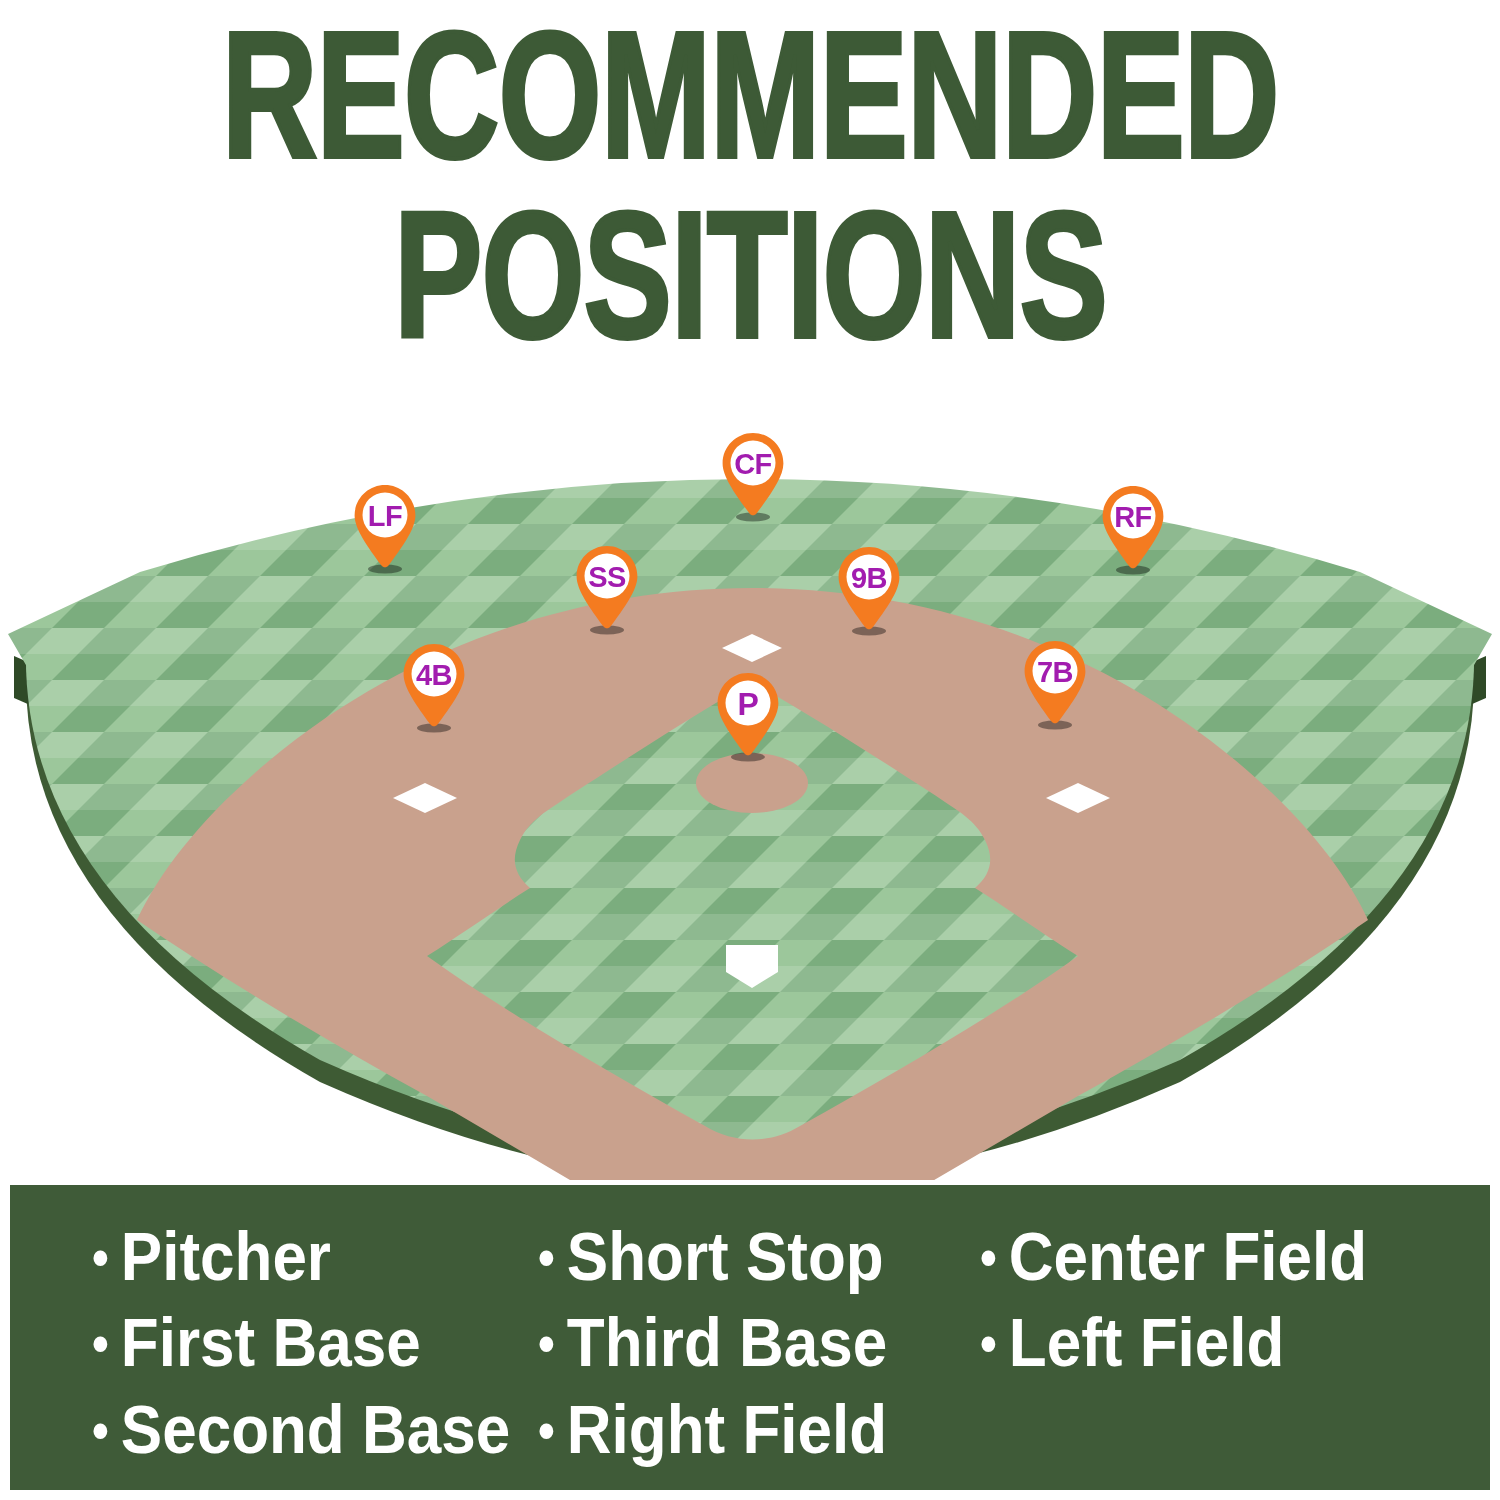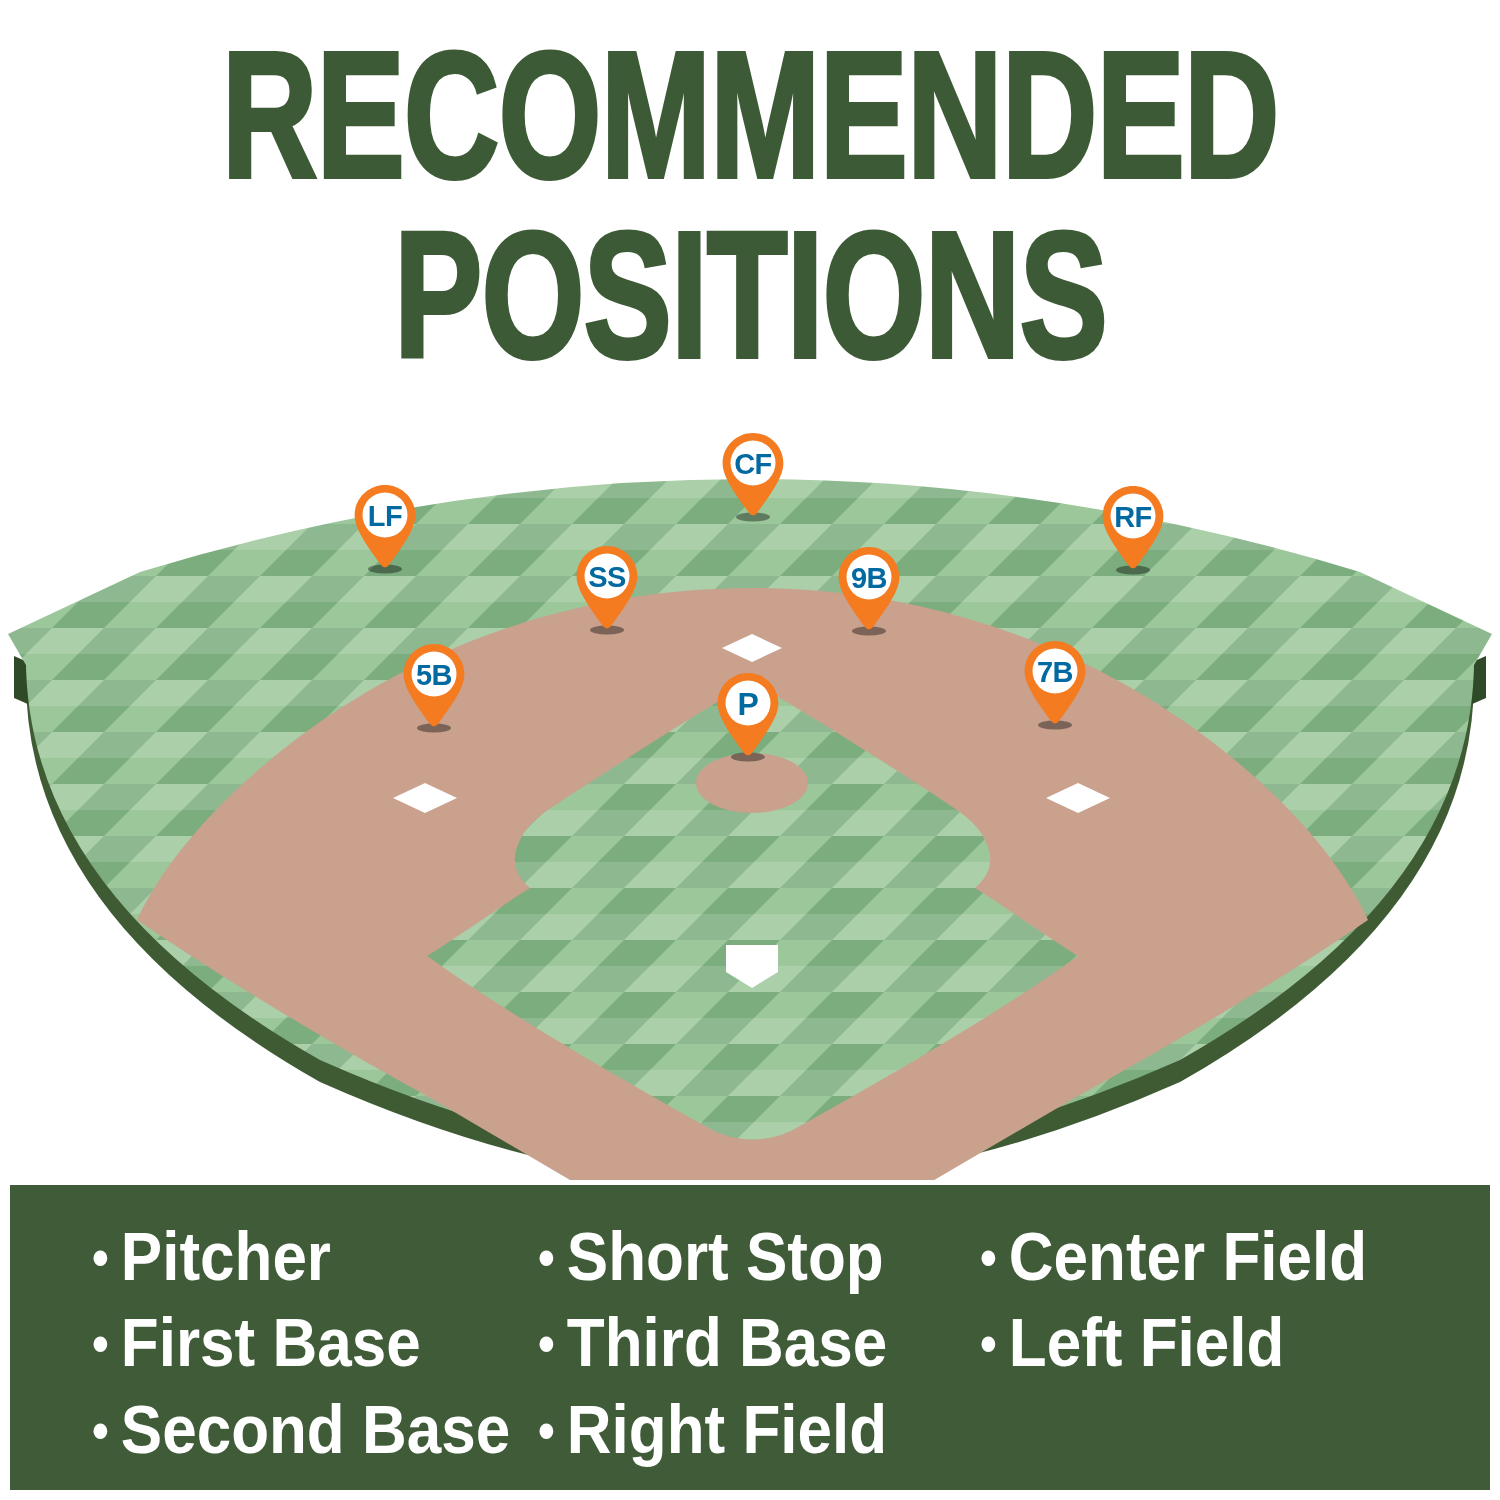--- a/index.html
+++ b/index.html
@@ -8,21 +8,21 @@
     background:#ffffff;
     font-family:"Liberation Sans", sans-serif;
     overflow:hidden;
     position:relative;
   }
 
   
   #title-block{
     position:absolute;left:0;top:0;width:1500px;height:420px;
     display:flex;flex-direction:column;align-items:center;justify-content:flex-start;
-    padding-top:36px;box-sizing:border-box;
+    padding-top:16px;box-sizing:border-box;
   }
   .title-line{
     color:#3D5A36;
     font-family:"Liberation Sans Narrow","Liberation Sans",sans-serif;
     font-weight:700;
     letter-spacing:-1px;
     line-height:0.88;
     white-space:nowrap;
     text-align:center;
     transform:scaleY(1.38) scaleX(1.02);
@@ -45,21 +45,21 @@
   }
   .pin{
     position:absolute;
     left:-31px;top:-31px;
     width:62px;height:62px;
   }
   .pin-svg{display:block;width:62px;height:88px;overflow:visible;}
   .pin-label{
     position:absolute;left:0;top:0;width:62px;height:62px;
     display:flex;align-items:center;justify-content:center;
-    color:#0369a1;
+    color:#a21caf;
     font-family:"Liberation Sans Narrow","Liberation Sans",sans-serif;
     font-weight:700;
     font-size:29px;
     letter-spacing:-0.5px;
     line-height:1;
     pointer-events:none;
   }
 
   
   #legend{
@@ -259,21 +259,21 @@
           <div class="pin-label">9B</div>
         </div>
       </div>
       <div class="marker" style="left: 434px; top: 255px;">
         <div class="pin">
           <svg class="pin-svg" viewBox="0 0 62 88" xmlns="http://www.w3.org/2000/svg">
             <ellipse cx="31" cy="84" rx="17" ry="4.5" fill="#000" opacity="0.38"></ellipse>
             <path d="M31 0 C14.2 0 0.6 13.6 0.6 30.4 C0.6 44 14 62 27.5 80.5 C29.2 82.9 32.8 82.9 34.5 80.5 C48 62 61.4 44 61.4 30.4 C61.4 13.6 47.8 0 31 0 Z" fill="#F47B20"></path>
             <circle cx="31" cy="30" r="22.5" fill="#FFFFFF"></circle>
           </svg>
-          <div class="pin-label">5B</div>
+          <div class="pin-label">4B</div>
         </div>
       </div>
       <div class="marker" style="left: 1055px; top: 252px;">
         <div class="pin">
           <svg class="pin-svg" viewBox="0 0 62 88" xmlns="http://www.w3.org/2000/svg">
             <ellipse cx="31" cy="84" rx="17" ry="4.5" fill="#000" opacity="0.38"></ellipse>
             <path d="M31 0 C14.2 0 0.6 13.6 0.6 30.4 C0.6 44 14 62 27.5 80.5 C29.2 82.9 32.8 82.9 34.5 80.5 C48 62 61.4 44 61.4 30.4 C61.4 13.6 47.8 0 31 0 Z" fill="#F47B20"></path>
             <circle cx="31" cy="30" r="22.5" fill="#FFFFFF"></circle>
           </svg>
           <div class="pin-label">7B</div>

